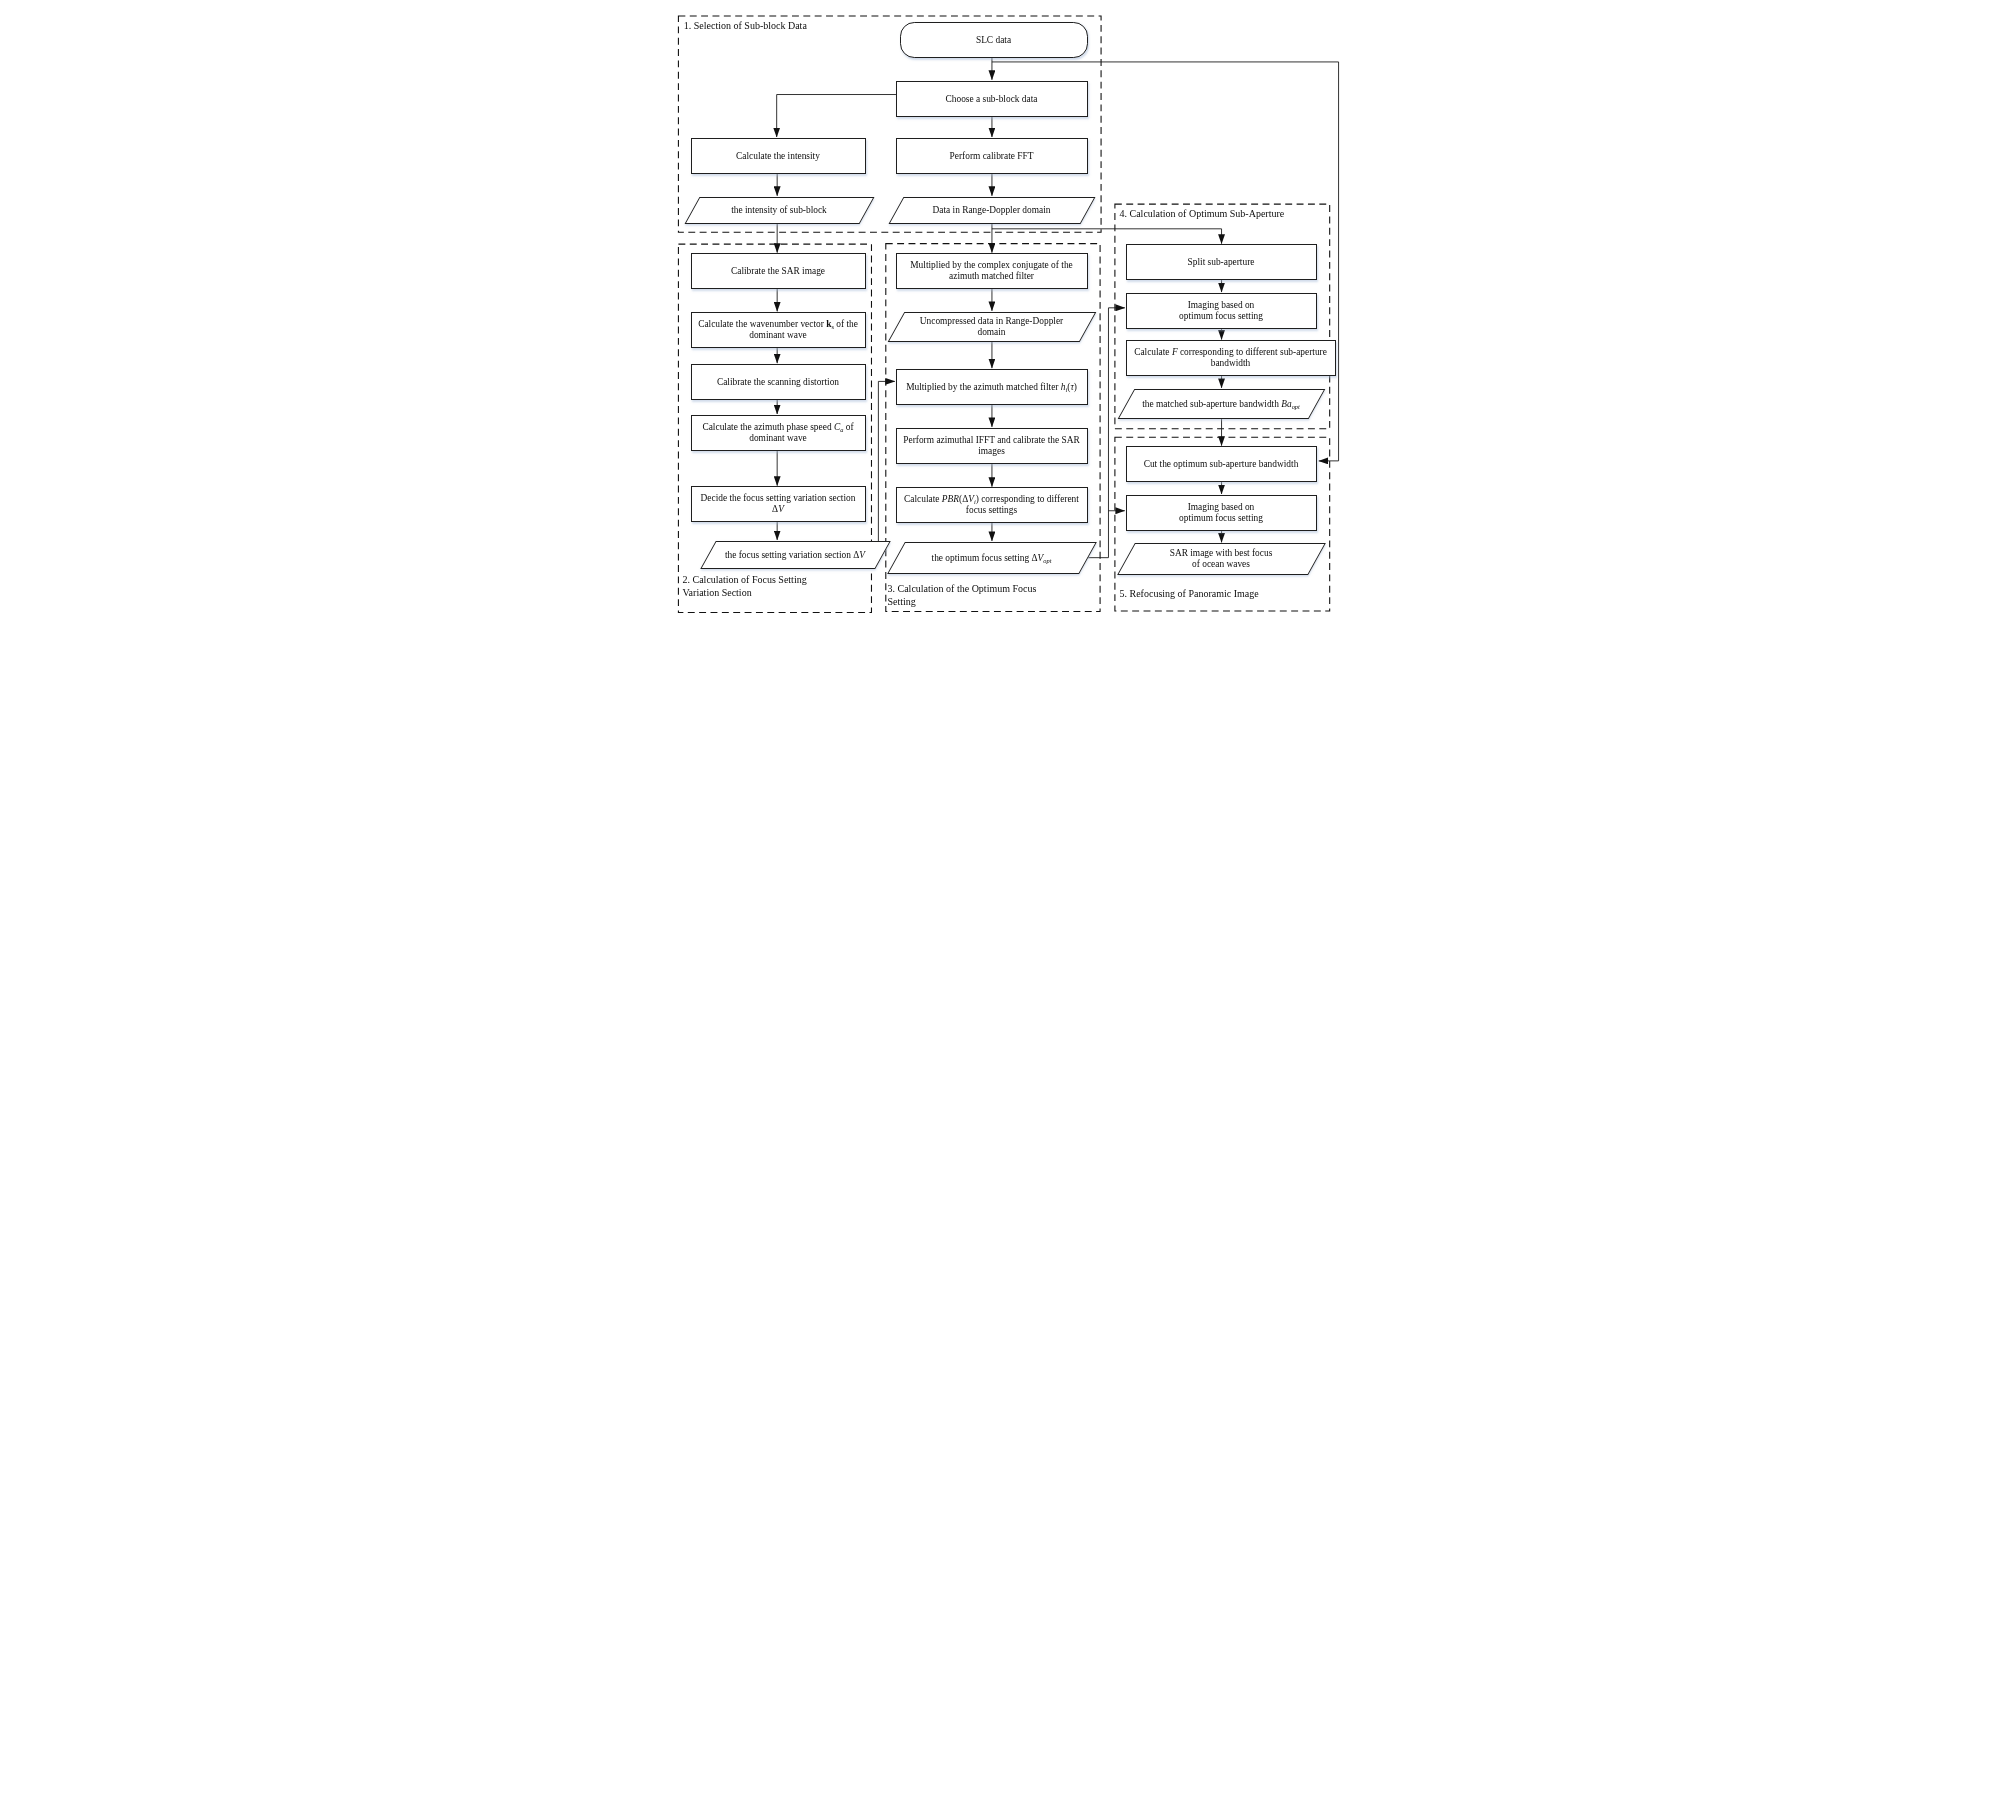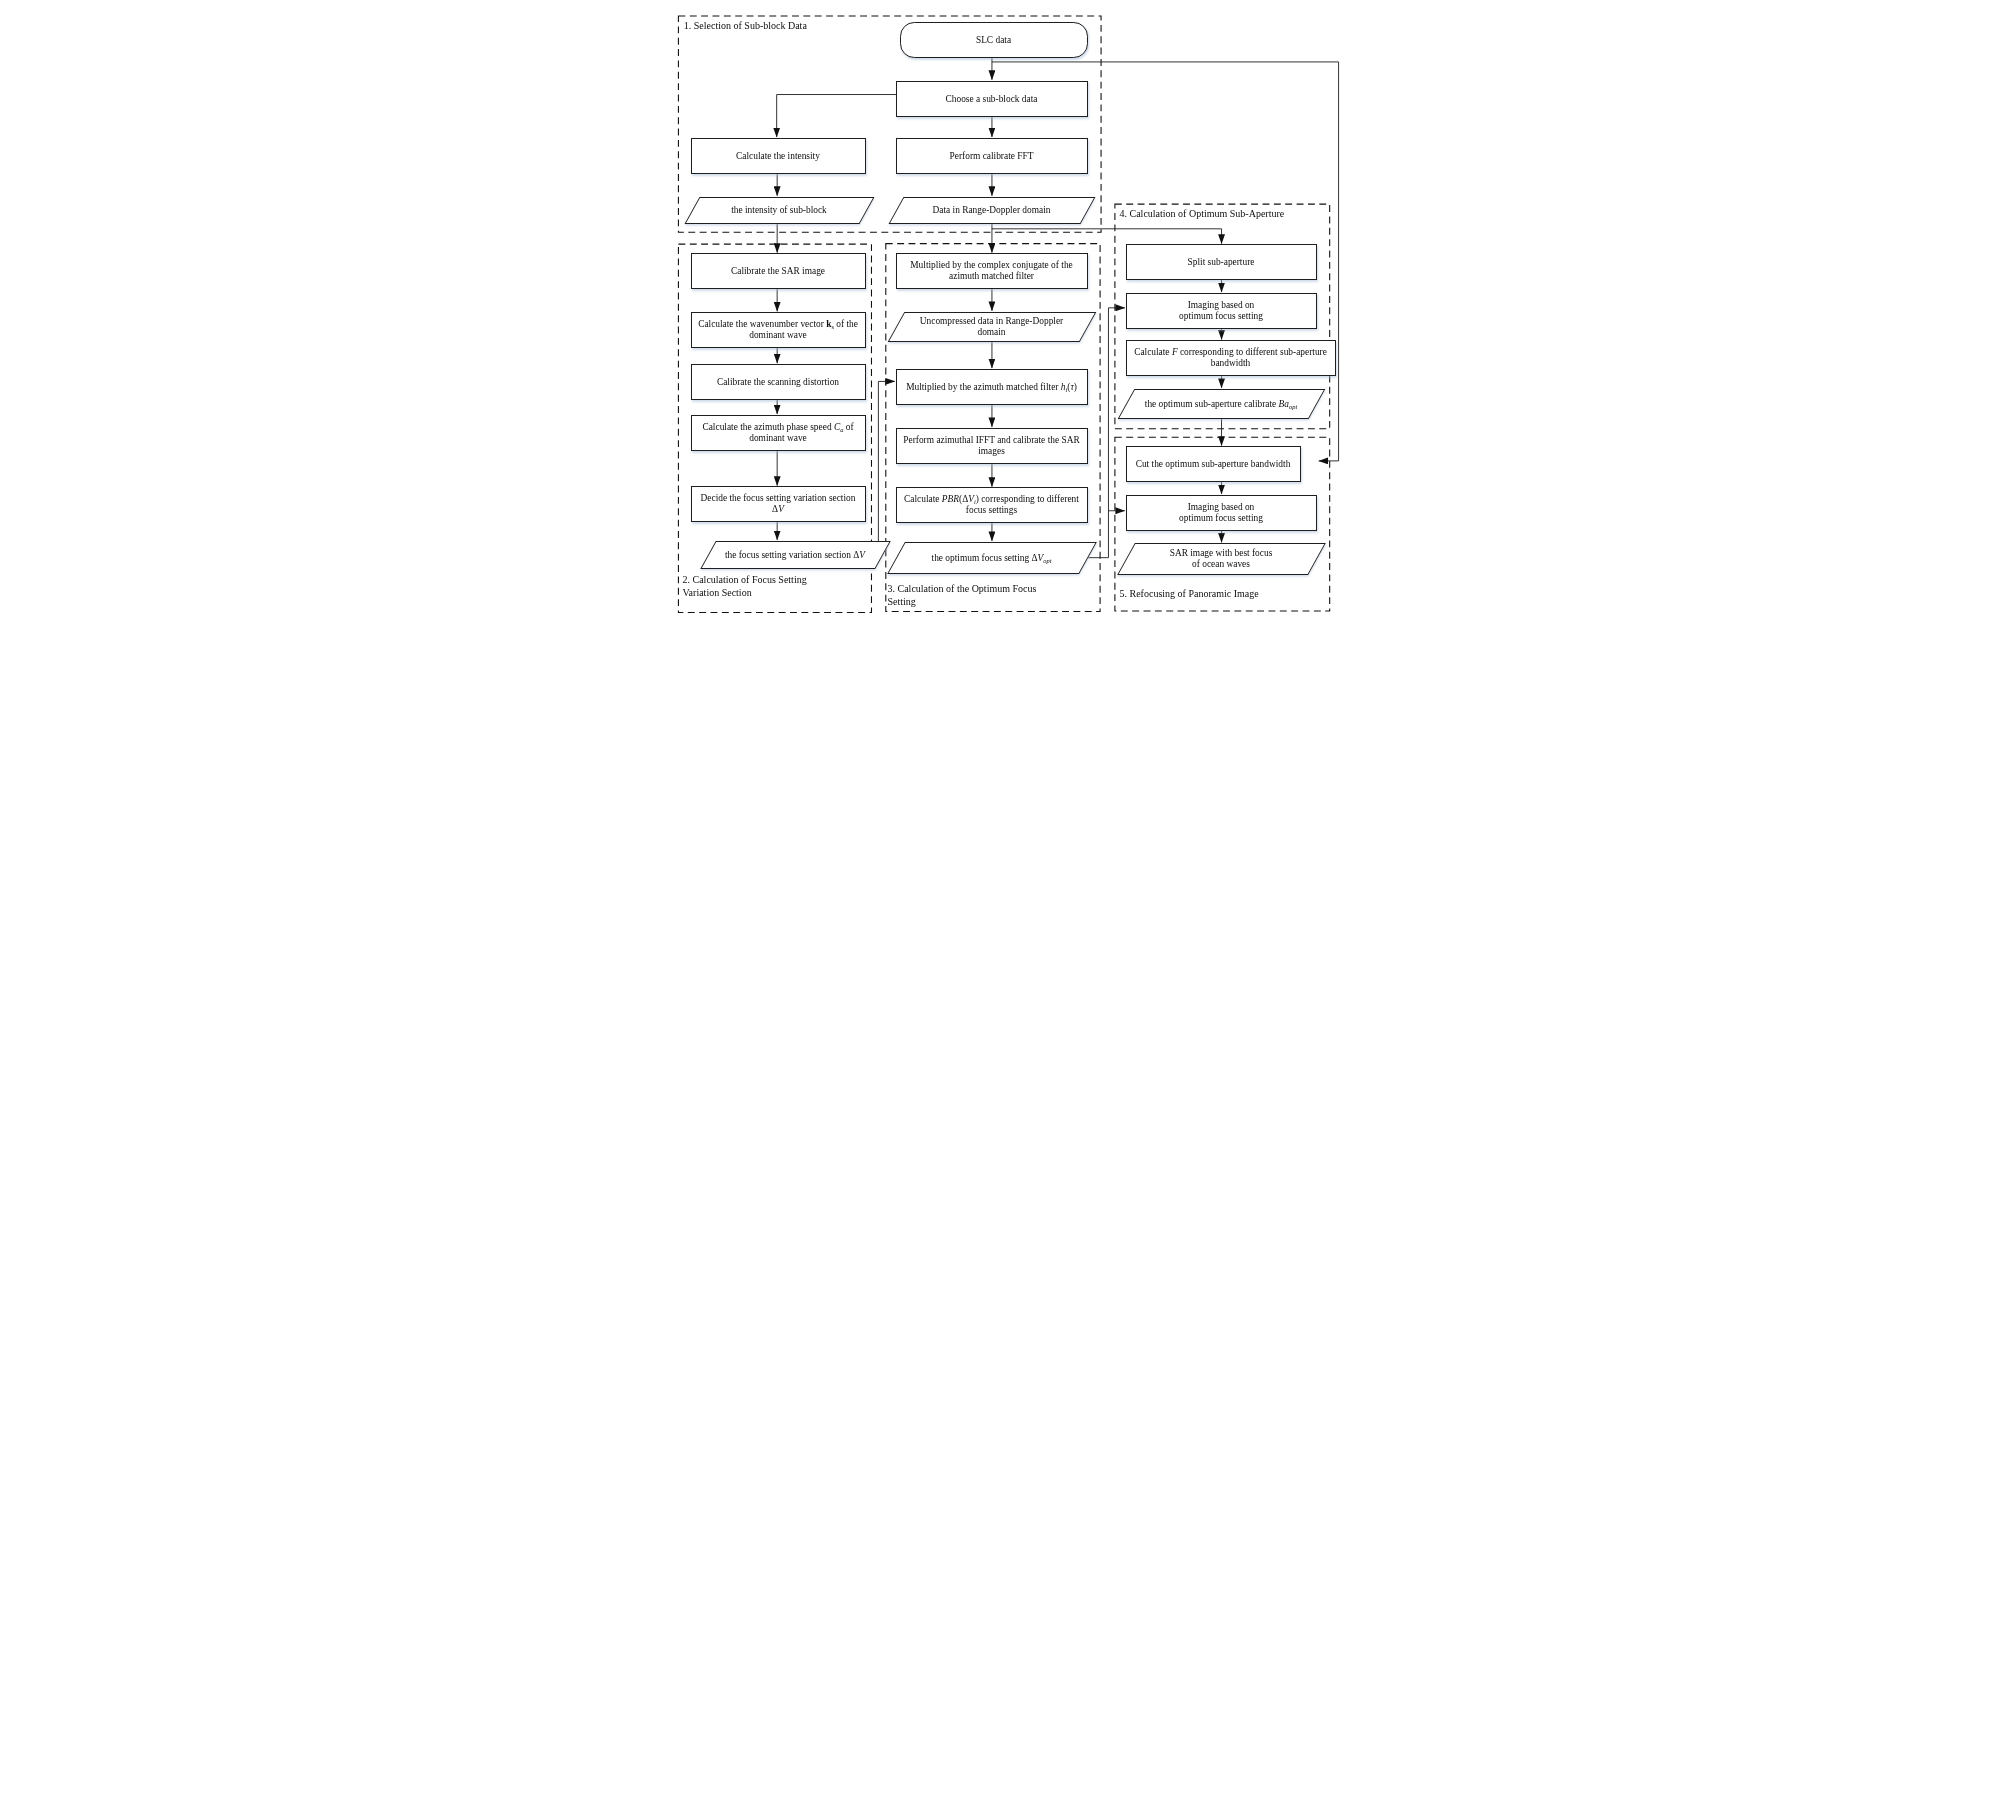--- a/index.html
+++ b/index.html
@@ -220,25 +220,25 @@
 
   <div class="node" style="left:454px;top:329px;width:210px;height:30px;justify-content:flex-end;">
     <span>
       <span>Calculate </span><span class="it">F</span><span> corresponding to different sub-aperture bandwidth</span>
     </span>
   </div>
 
   <div class="para" style="left:454px;top:378px;width:191px;height:30px;">
     <span class="shape"></span>
     <span class="lbl">
-      <span>the optimum sub-aperture calibrate </span><span class="it">Ba</span><sub class="it">opt</sub>
-    </span>
-  </div>
-
-  <div class="node" style="left:454px;top:435px;width:175px;height:30px;">
+      <span>the matched sub-aperture bandwidth </span><span class="it">Ba</span><sub class="it">opt</sub>
+    </span>
+  </div>
+
+  <div class="node" style="left:454px;top:435px;width:191px;height:30px;">
     <span>Cut the optimum sub-aperture bandwidth</span>
   </div>
 
   <div class="node" style="left:454px;top:484px;width:191px;height:29px;">
     <span>
       <span class="ln">Imaging based on</span>
       <span class="ln">optimum focus setting</span>
     </span>
   </div>
 

